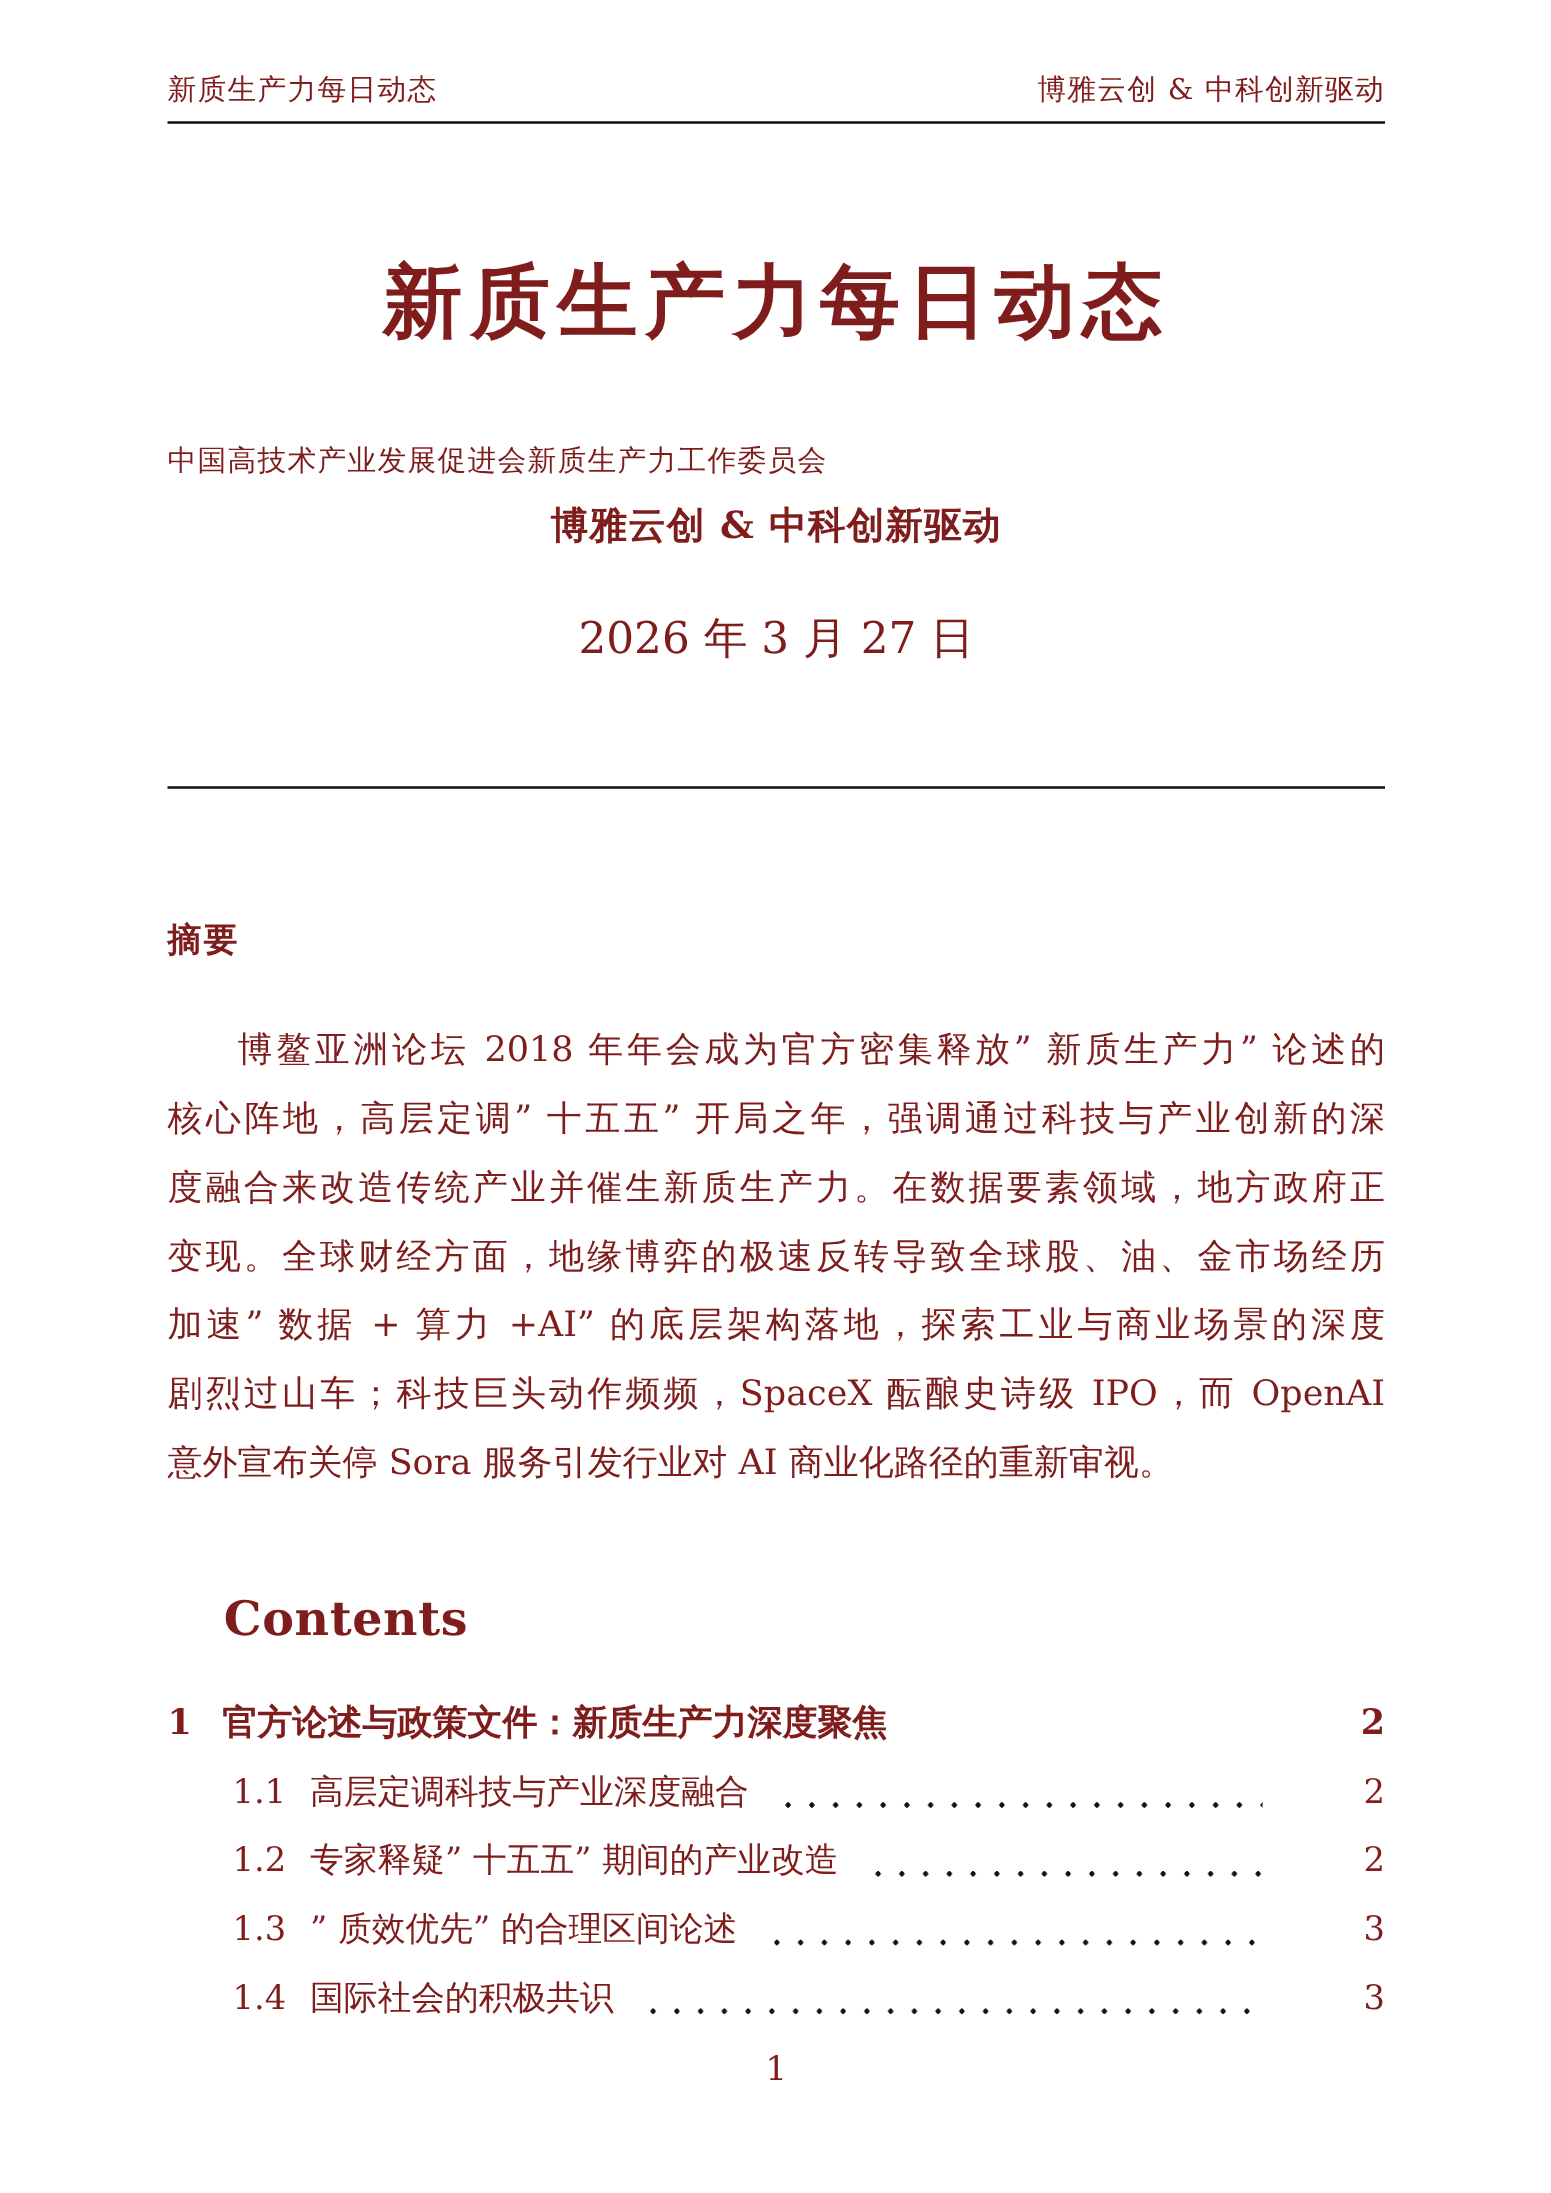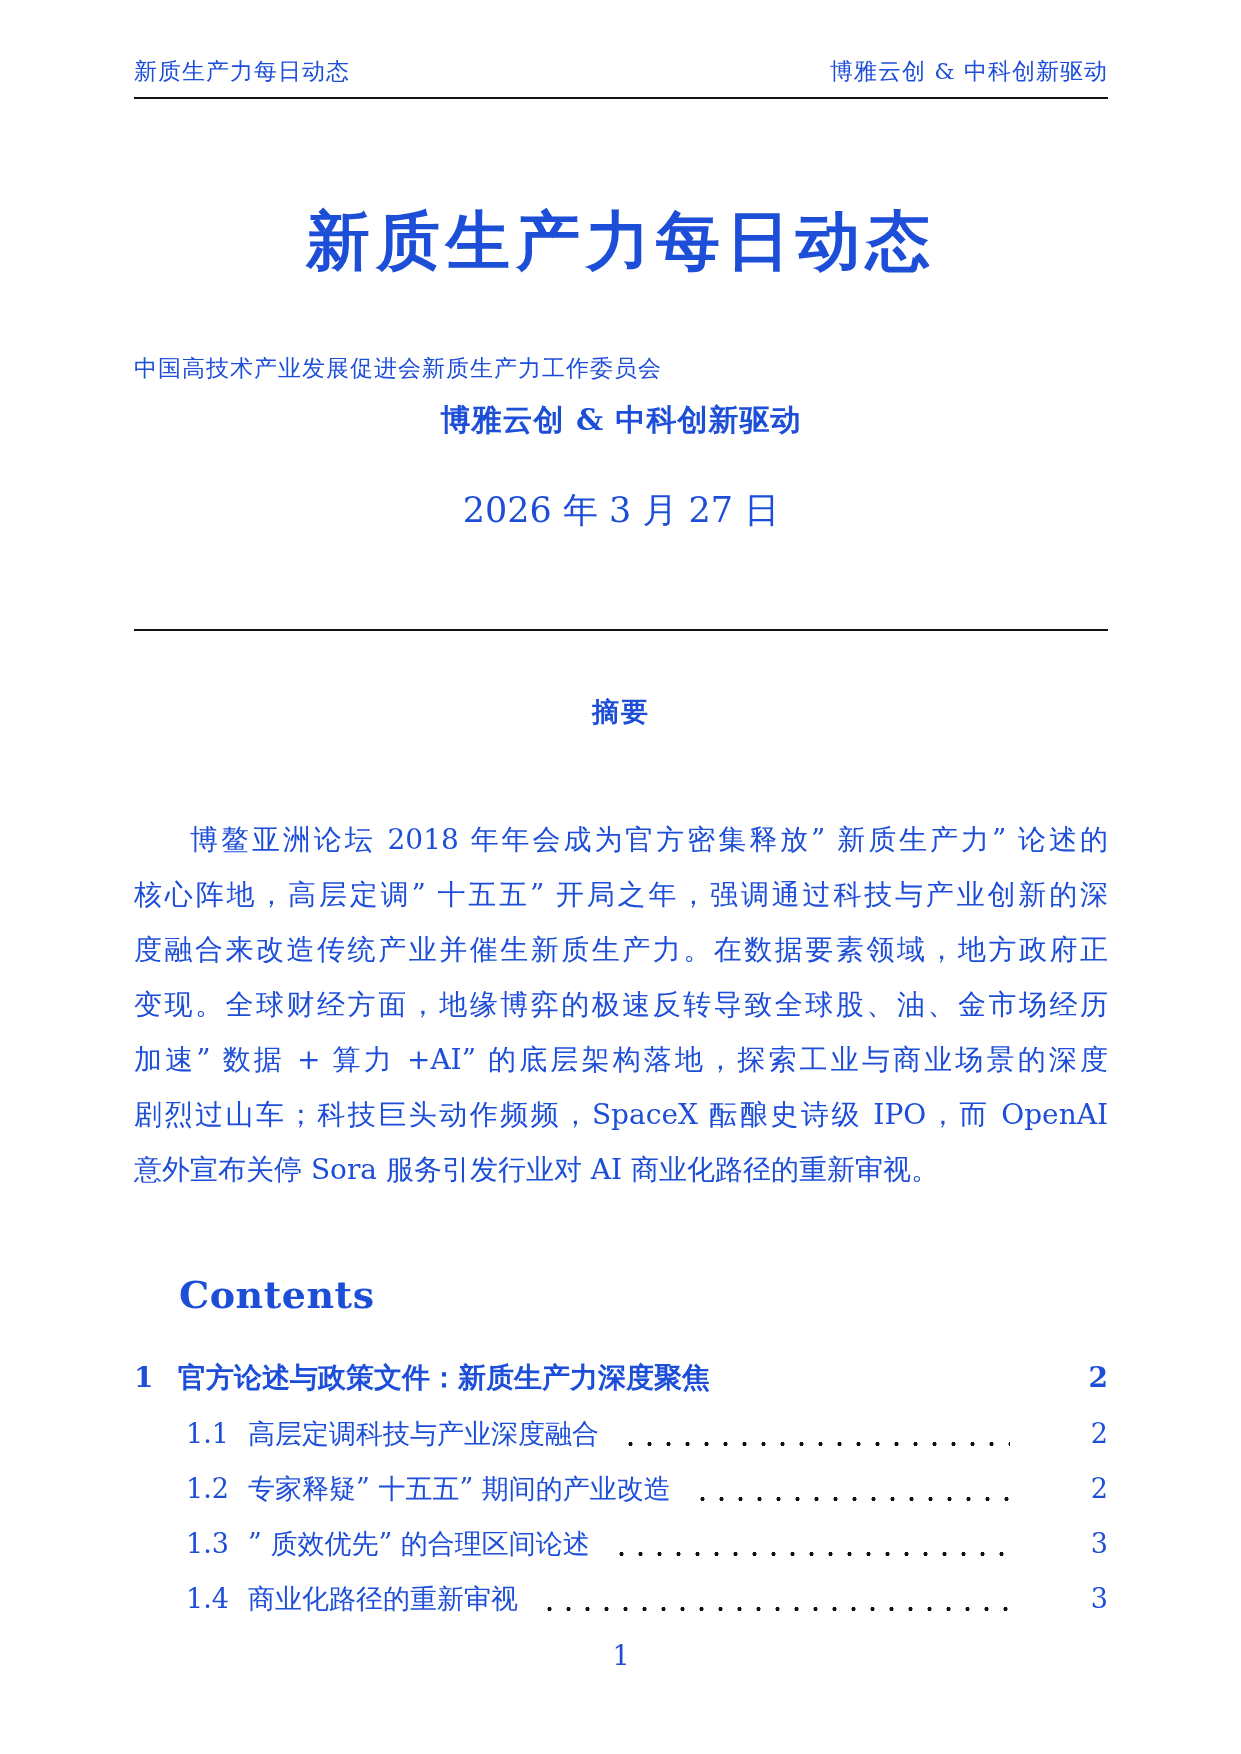--- a/index.html
+++ b/index.html
@@ -5,21 +5,21 @@
   html, body {
     margin: 0;
     padding: 0;
     background: #ffffff;
   }
   .page {
     position: relative;
     width: 1241px;
     height: 1754px;
     background: #ffffff;
-    color: #1d4ed8;
+    color: #7f1d1d;
     font-family: "DejaVu Serif", "Liberation Serif", serif;
     overflow: hidden;
   }
   .content {
     position: absolute;
     left: 134px;
     right: 133px;
   }
 
   
@@ -64,22 +64,21 @@
     font-size: 35px;
   }
   .mid-rule {
     top: 629px;
     height: 0;
     border-bottom: 2px solid #111;
   }
 
   
   .abstract-heading {
-    top: 694px;
-    text-align: center;
+    top: 734px;
     font-size: 27px;
     font-weight: bold;
     letter-spacing: 2px;
   }
   .abstract-body {
     top: 812px;
     font-size: 28px;
   }
   .abs-line {
     height: 55px;
@@ -211,21 +210,21 @@
 
     <div class="toc-row sub" style="top:166px">
       <span class="toc-num">1.3</span>
       <span class="toc-title">” 质效优先” 的合理区间论述</span>
       <span class="toc-leader"></span>
       <span class="toc-page">3</span>
     </div>
 
     <div class="toc-row sub" style="top:221px">
       <span class="toc-num">1.4</span>
-      <span class="toc-title">商业化路径的重新审视</span>
+      <span class="toc-title">国际社会的积极共识</span>
       <span class="toc-leader"></span>
       <span class="toc-page">3</span>
     </div>
   </div>
 
   <div class="content page-number">1</div>
 
 </div>
 
 </body></html>

